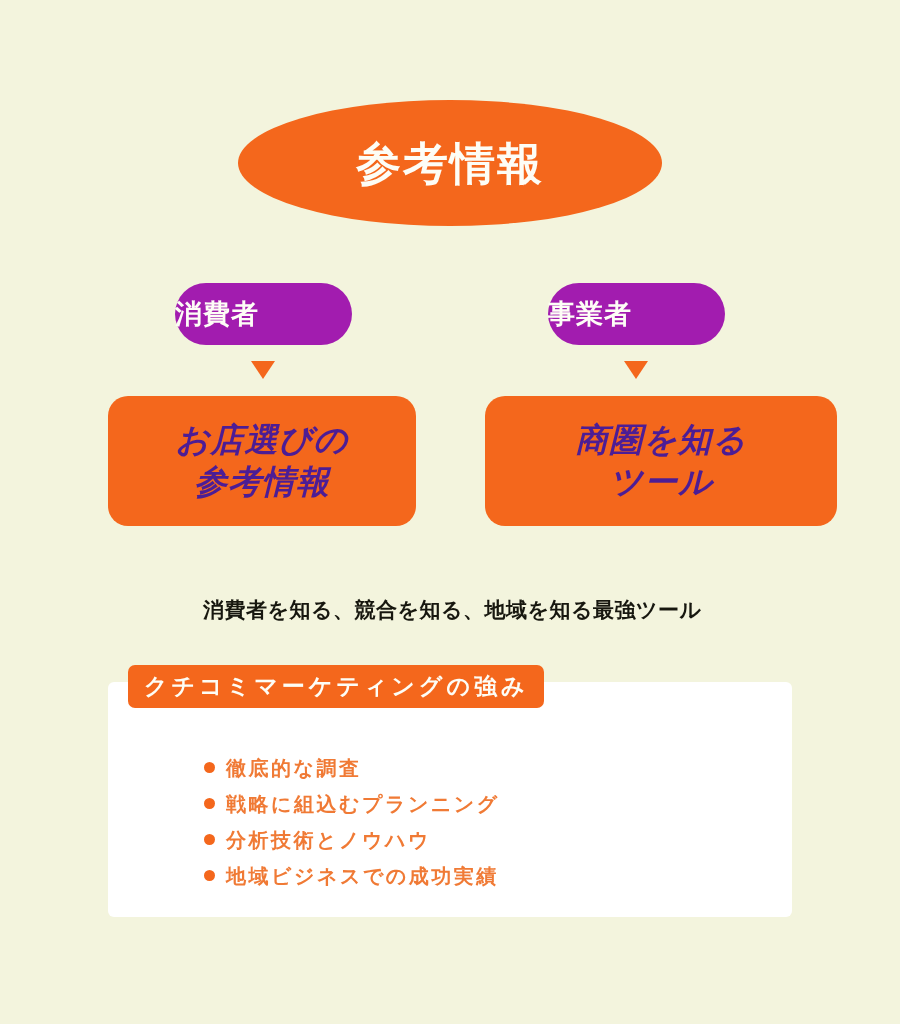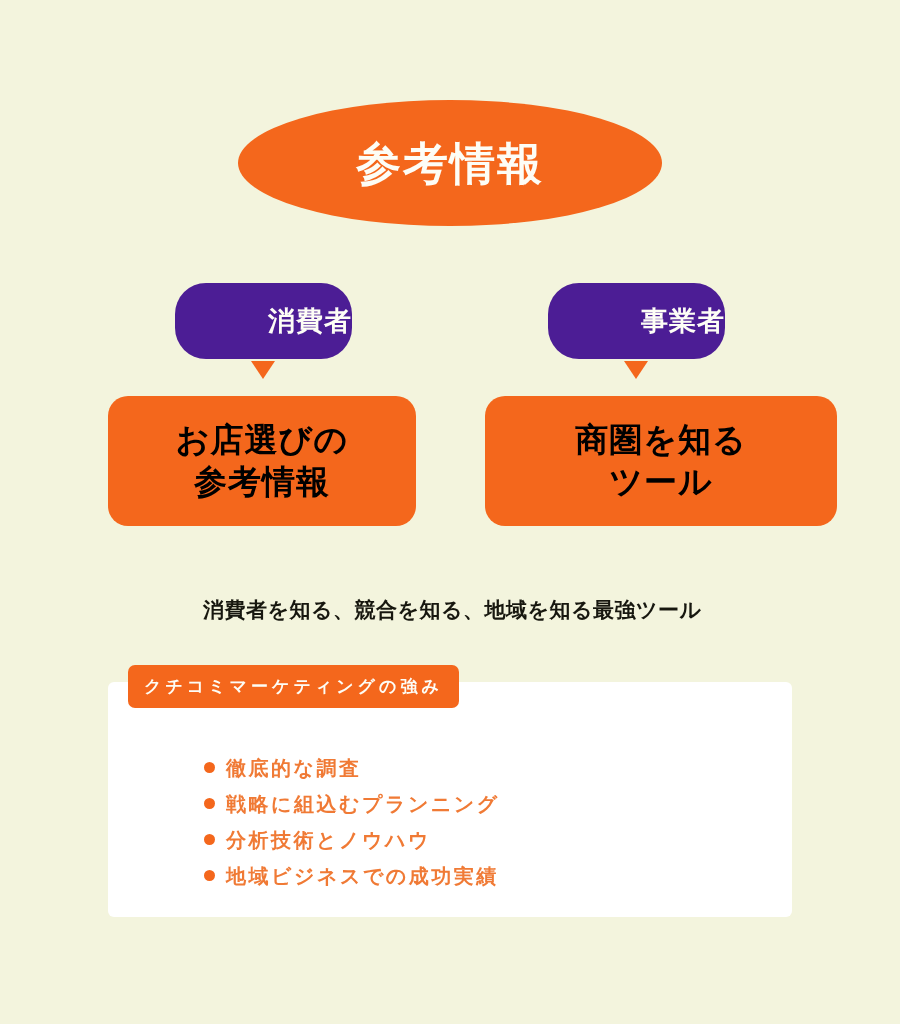--- a/index.html
+++ b/index.html
@@ -39,26 +39,26 @@
     font-size: 45px;
     font-weight: bold;
     letter-spacing: 2px;
     line-height: 1;
     white-space: nowrap;
   }
 
   
   .pill {
     position: absolute;
-    height: 76px;
-    background: #4c1d95;
+    height: 62px;
+    background: #a21caf;
     border-radius: 31px;
     display: flex;
     align-items: center;
-    justify-content: flex-end;
+    justify-content: flex-start;
   }
   .pill-label {
     color: #fdfdf6;
     font-size: 27px;
     font-weight: bold;
     letter-spacing: 1px;
     line-height: 1;
     white-space: nowrap;
   }
   .pill-left  { left: 175px; top: 283px; width: 177px; }
@@ -84,25 +84,26 @@
     background: #f4671c;
     border-radius: 20px;
     display: flex;
     align-items: center;
     justify-content: center;
     text-align: center;
   }
   .outcome-left  { left: 108px; width: 308px; }
   .outcome-right { left: 485px; width: 352px; }
   .outcome-label {
-    color: #000000;
+    color: #4c1d95;
     font-size: 33px;
     font-weight: bold;
     line-height: 1.28;
     letter-spacing: 1px;
+    font-style: italic;
   }
 
   
   .tagline {
     position: absolute;
     left: 168px;
     top: 596px;
     font-size: 21px;
     font-weight: bold;
     color: #17170f;
@@ -127,21 +128,21 @@
     top: 665px;
     height: 43px;
     padding: 0 16px;
     background: #f4671c;
     border-radius: 7px;
     display: flex;
     align-items: center;
   }
   .panel-banner-label {
     color: #fdfdf6;
-    font-size: 17px;
+    font-size: 23px;
     font-weight: bold;
     letter-spacing: 4px;
     line-height: 1;
     white-space: nowrap;
   }
 
   .bullet-list {
     position: absolute;
     left: 196px;
     top: 742px;

